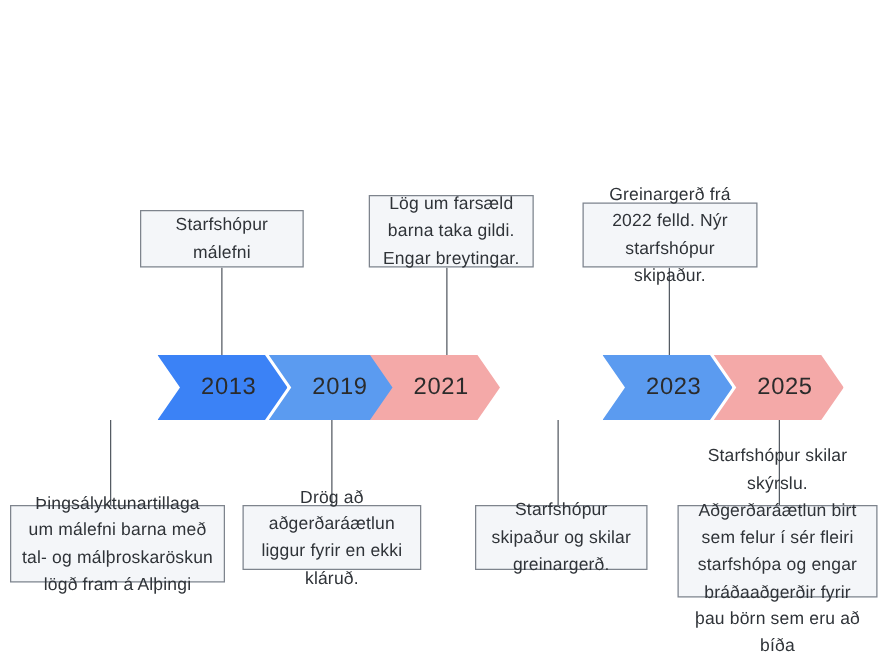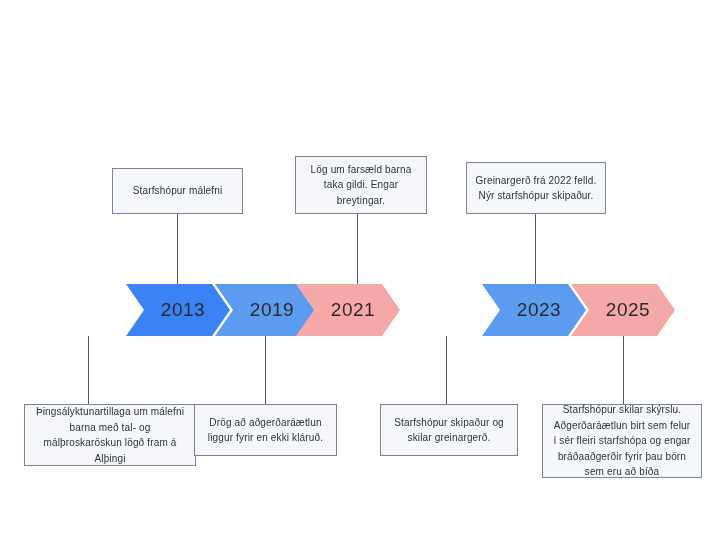--- a/index.html
+++ b/index.html
@@ -62,21 +62,21 @@
     box-sizing: border-box;
     background: #f4f6f9;
     border: 1px solid #7e848d;
     display: flex;
     align-items: center;
     justify-content: center;
     text-align: center;
     padding: 4px 8px;
   }
   .callout .callout-text {
-    font-size: 10px;
+    font-size: 14px;
     line-height: 1.55;
     color: #2f3338;
     letter-spacing: 0.15px;
     font-family: "Liberation Sans", sans-serif;
     white-space: pre-line;
   }
 </style>
 </head>
 <body>
 
@@ -104,21 +104,21 @@
       </div>
       <div class="chevron" style="left: 482px; width: 104px; background: rgb(91, 155, 240); align-items: center;">
         <span class="year-label">2023</span>
       </div>
       <div class="chevron" style="left: 571px; width: 104px; background: rgb(244, 169, 168);">
         <span class="year-label">2025</span>
       </div>
     </div>
 
   <div id="callouts">
-      <div class="callout" style="left: 24px; top: 404px; width: 172px; height: 62px; background: rgb(244, 246, 249); border-color: rgb(126, 132, 141);">
+      <div class="callout" style="left: 8px; top: 404px; width: 172px; height: 62px; background: rgb(244, 246, 249); border-color: rgb(126, 132, 141);">
         <div class="callout-text" style="color: rgb(47, 51, 56);">Þingsályktunartillaga um málefni barna með tal- og málþroskaröskun lögð fram á Alþingi</div>
       </div>
       <div class="callout" style="left: 112px; top: 168px; width: 131px; height: 46px; background: rgb(244, 246, 249); border-color: rgb(126, 132, 141);">
         <div class="callout-text" style="color: rgb(47, 51, 56);">Starfshópur málefni</div>
       </div>
       <div class="callout" style="left: 194px; top: 404px; width: 143px; height: 52px; background: rgb(244, 246, 249); border-color: rgb(126, 132, 141);">
         <div class="callout-text" style="color: rgb(47, 51, 56);">Drög að aðgerðaráætlun liggur fyrir en ekki kláruð.</div>
       </div>
       <div class="callout" style="left: 295px; top: 156px; width: 132px; height: 58px; background: rgb(244, 246, 249); border-color: rgb(126, 132, 141);">
         <div class="callout-text" style="color: rgb(47, 51, 56);">Lög um farsæld barna taka gildi. Engar breytingar.</div>

